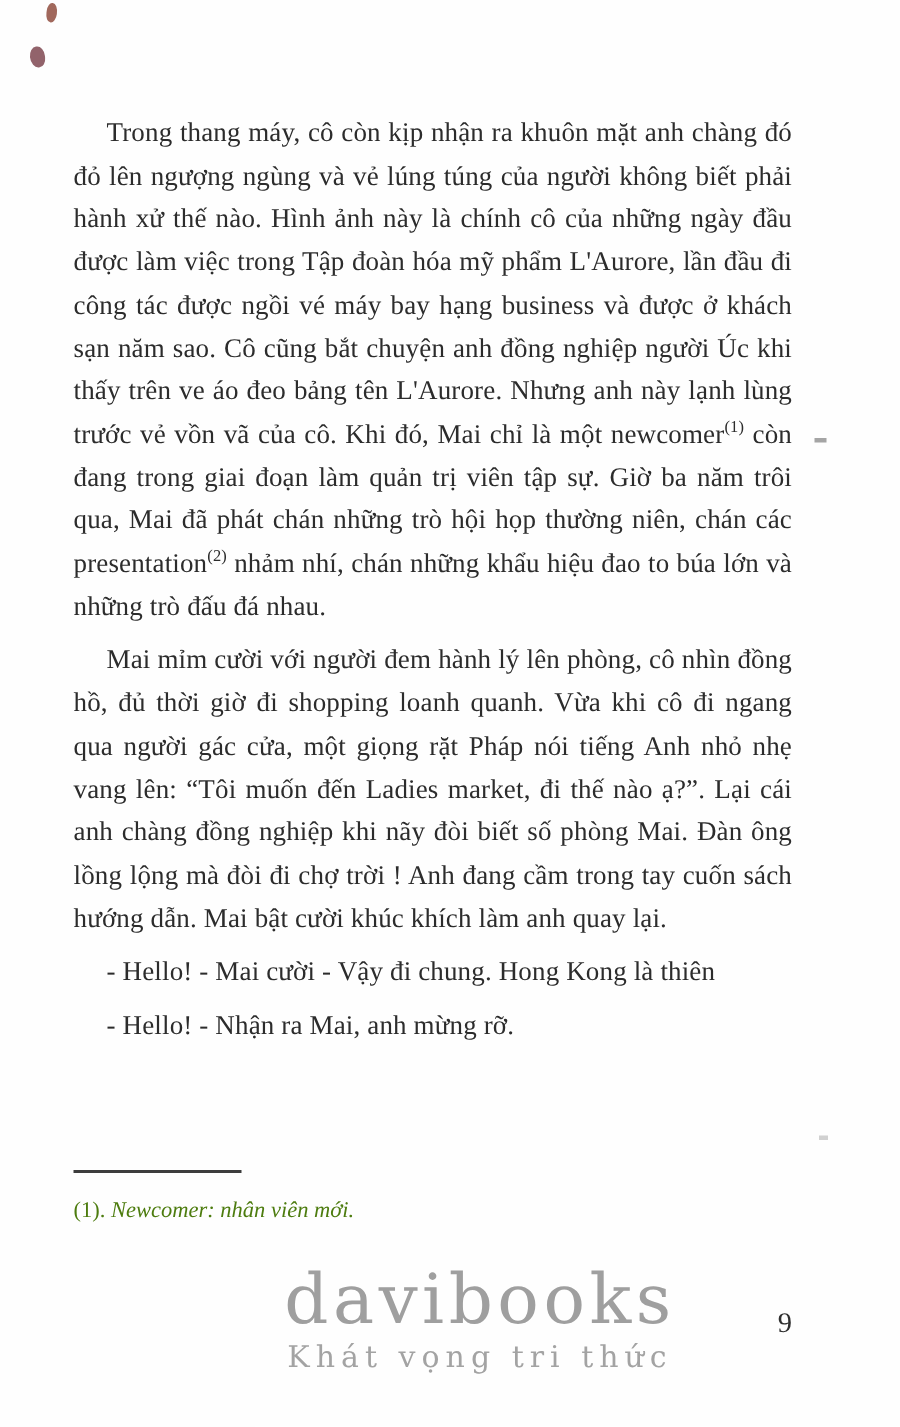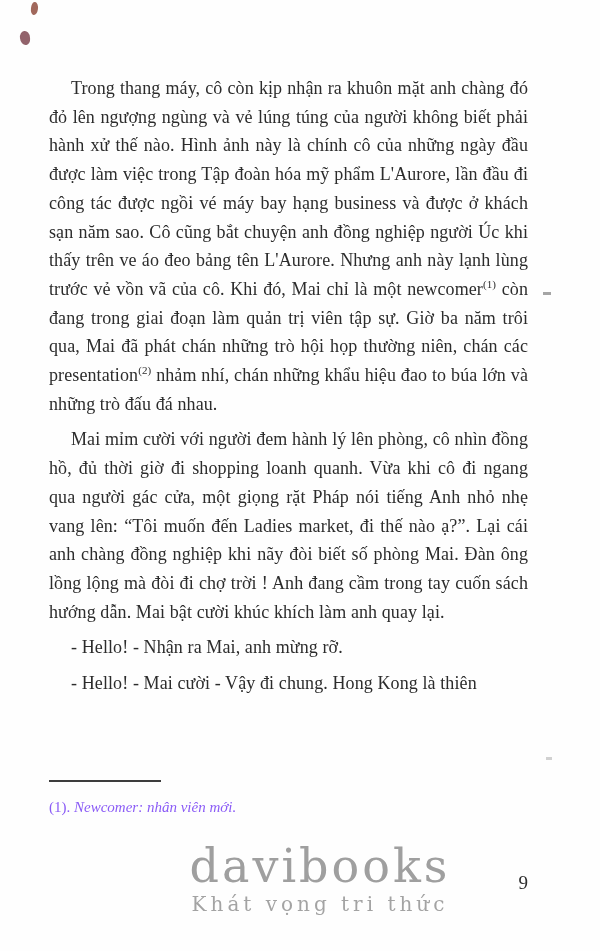--- a/index.html
+++ b/index.html
@@ -45,21 +45,21 @@
   }
   .footnote-rule {
     width: 112px;
     height: 2px;
     background: #3d3d3d;
     margin-bottom: 12px;
   }
   p.footnote {
     font-size: 15px;
     line-height: 26px;
-    color: #8b5cf6;
+    color: #4d7c0f;
   }
   .fn-text { font-style: italic; }
   .watermark {
     position: absolute;
     left: 20px;
     top: 842px;
     width: 600px;
     text-align: center;
     pointer-events: none;
   }
@@ -117,22 +117,22 @@
   <span class="artifact a1"></span>
   <span class="artifact a2"></span>
   <span class="artifact a3"></span>
   <span class="artifact a4"></span>
 
   <main class="text-block">
     <p class="para"><span>Trong thang máy, cô còn kịp nhận ra khuôn mặt anh chàng đó đỏ lên ngượng ngùng và vẻ lúng túng của người không biết phải hành xử thế nào. Hình ảnh này là chính cô của những ngày đầu được làm việc trong Tập đoàn hóa mỹ phẩm L'Aurore, lần đầu đi công tác được ngồi vé máy bay hạng business và được ở khách sạn năm sao. Cô cũng bắt chuyện anh đồng nghiệp người Úc khi thấy trên ve áo đeo bảng tên L'Aurore. Nhưng anh này lạnh lùng trước vẻ vồn vã của cô. Khi đó, Mai chỉ là một newcomer</span><sup class="fnref">(1)</sup><span> còn đang trong giai đoạn làm quản trị viên tập sự. Giờ ba năm trôi qua, Mai đã phát chán những trò hội họp thường niên, chán các presentation</span><sup class="fnref">(2)</sup><span> nhảm nhí, chán những khẩu hiệu đao to búa lớn và những trò đấu đá nhau.</span></p>
 
     <p class="para">Mai mỉm cười với người đem hành lý lên phòng, cô nhìn đồng hồ, đủ thời giờ đi shopping loanh quanh. Vừa khi cô đi ngang qua người gác cửa, một giọng rặt Pháp nói tiếng Anh nhỏ nhẹ vang lên: “Tôi muốn đến Ladies market, đi thế nào ạ?”. Lại cái anh chàng đồng nghiệp khi nãy đòi biết số phòng Mai. Đàn ông lồng lộng mà đòi đi chợ trời ! Anh đang cầm trong tay cuốn sách hướng dẫn. Mai bật cười khúc khích làm anh quay lại.</p>
 
+    <p class="para dialogue">- Hello! - Mai cười - Vậy đi chung. Hong Kong là thiên</p>
     <p class="para dialogue">- Hello! - Nhận ra Mai, anh mừng rỡ.</p>
-    <p class="para dialogue">- Hello! - Mai cười - Vậy đi chung. Hong Kong là thiên</p>
   </main>
 
   <footer class="footnote-block">
     <div class="footnote-rule"></div>
     <p class="footnote"><span class="fn-marker">(1). </span><em class="fn-text">Newcomer: nhân viên mới.</em></p>
   </footer>
 
   <div class="watermark">
     <div class="wm-brand">davibooks</div>
     <div class="wm-tagline">Khát vọng tri thức</div>

